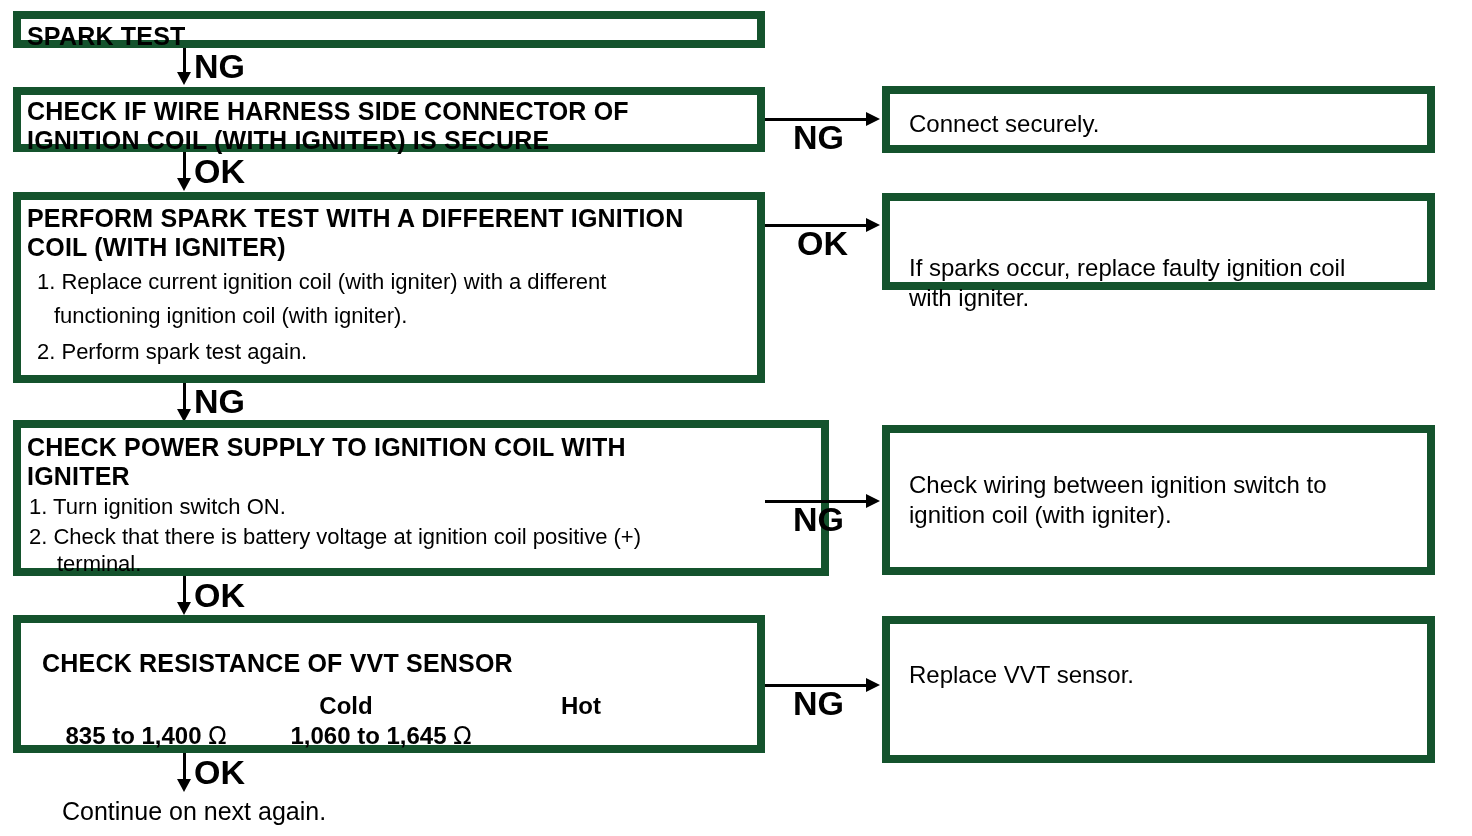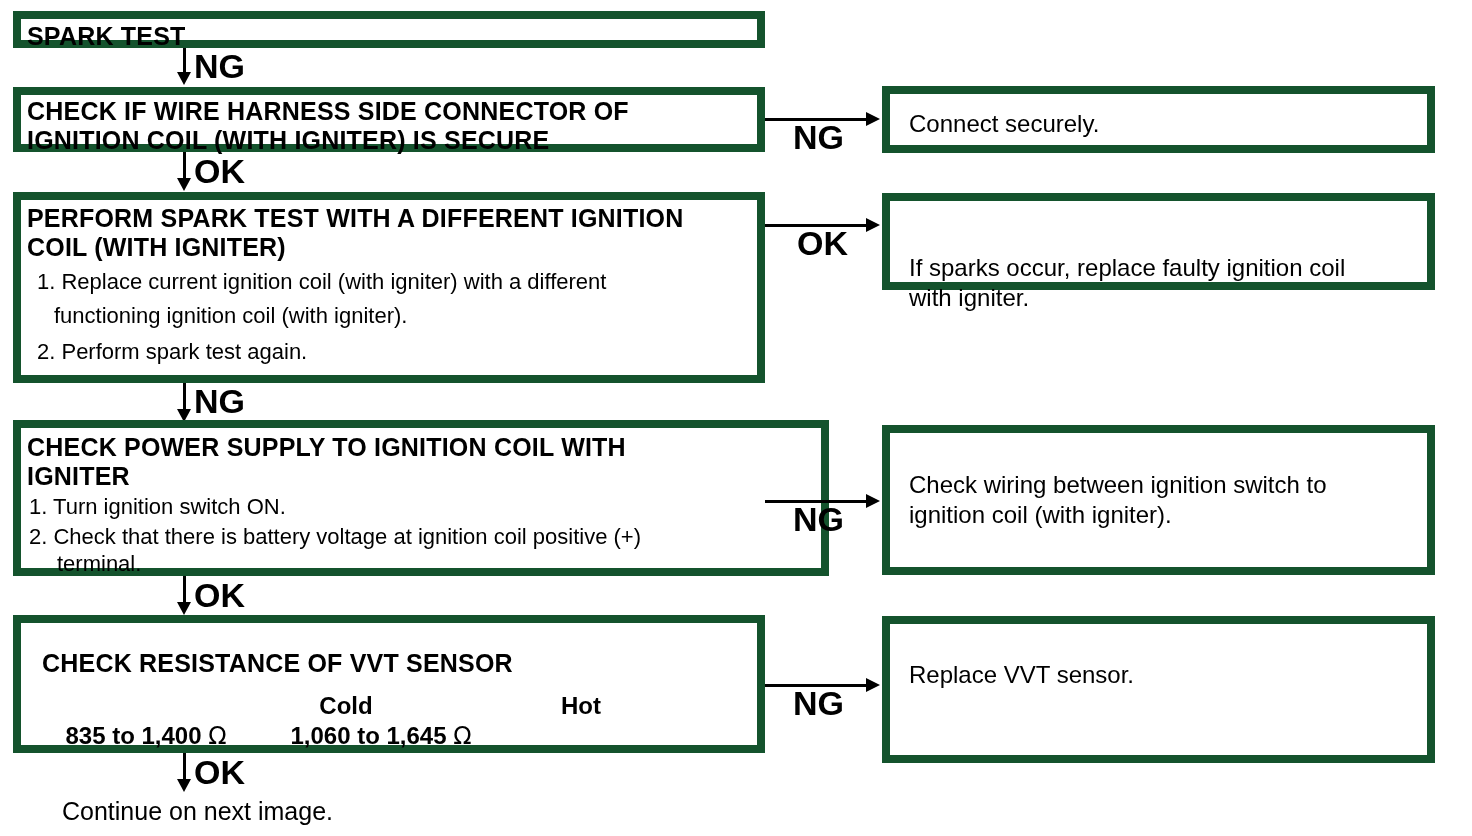--- a/index.html
+++ b/index.html
@@ -224,15 +224,15 @@
   <div class="box" style="left:882px; top:616px; width:553px; height:147px;">
     <div class="box-inner" style="top:34px; padding-left:19px;">
       <div class="plain">Replace VVT sensor.</div>
     </div>
   </div>
 
   <div class="vline" style="left:183px; top:753px; height:28px;"></div>
   <div class="arrow-down" style="left:177px; top:779px;"></div>
   <div class="conn-label" style="left:194px; top:759px;">OK</div>
 
-  <div class="tail-note" style="left:62px; top:796px;">Continue on next image.</div>
+  <div class="tail-note" style="left:62px; top:796px;">Continue on next again.</div>
 
 </div>
 
 </body></html>

